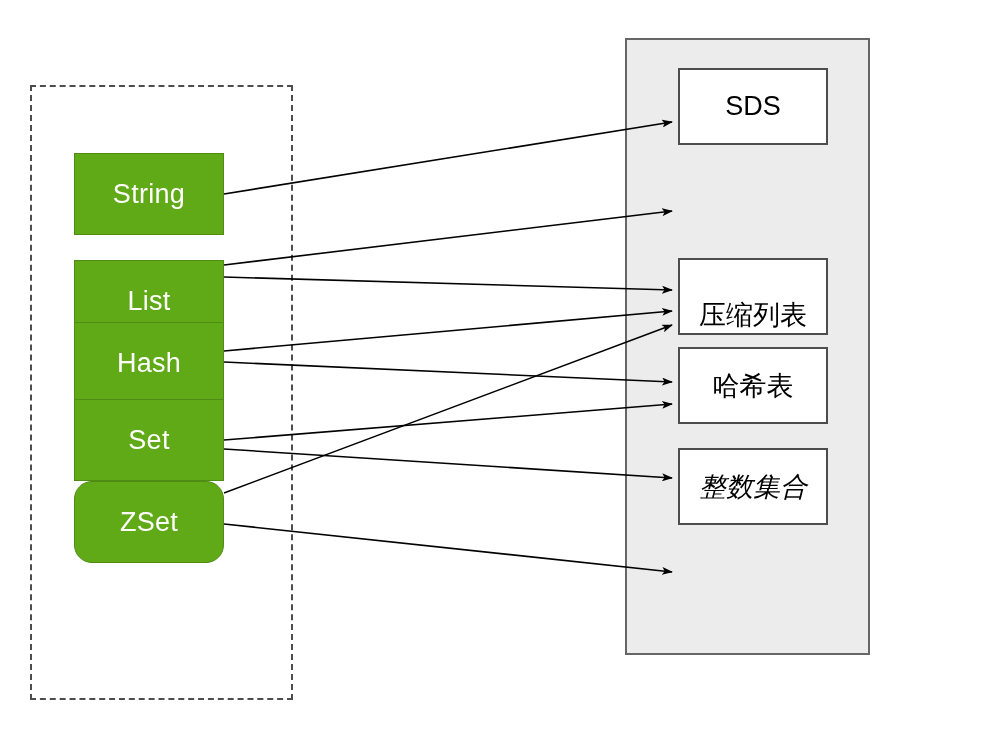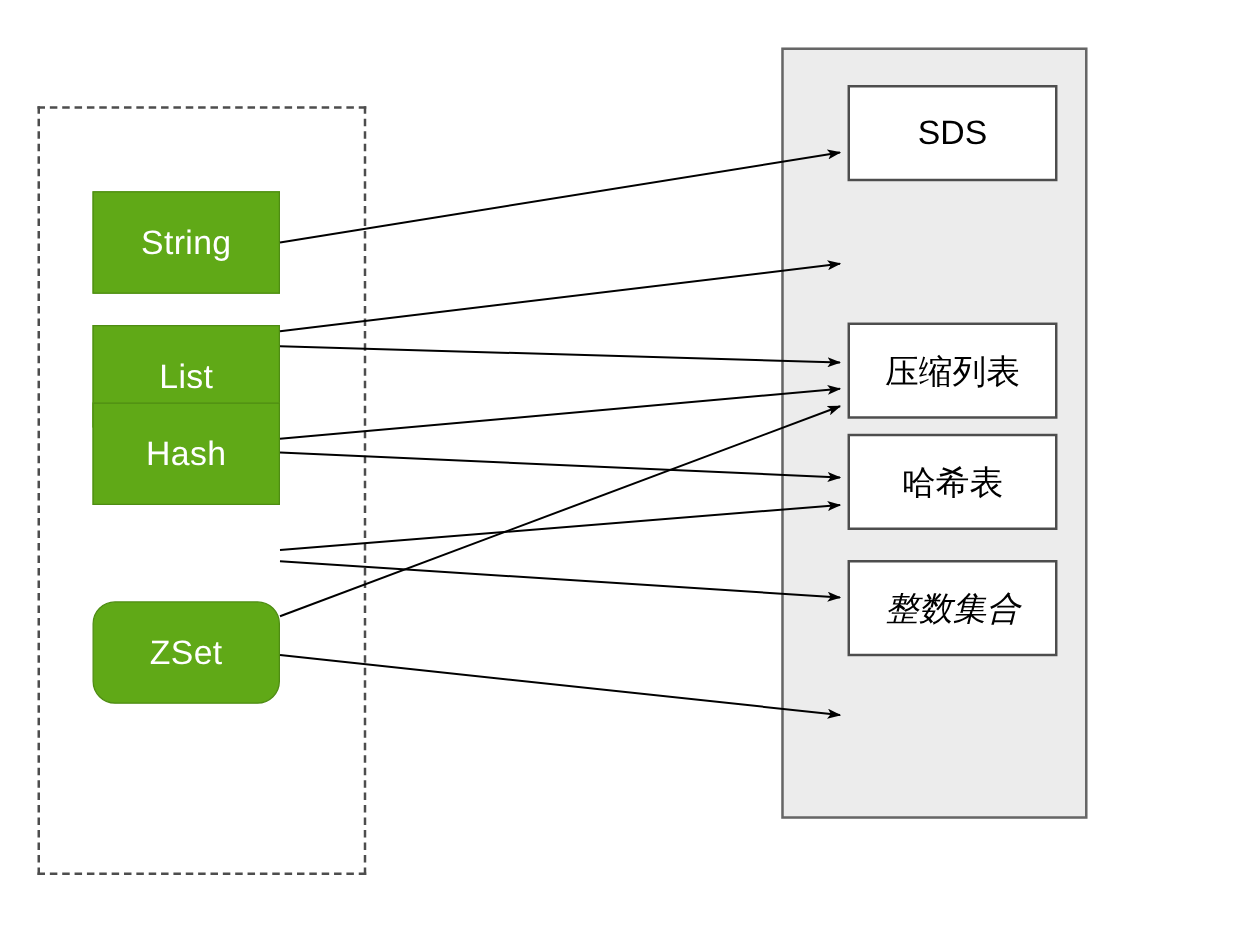--- a/index.html
+++ b/index.html
@@ -65,34 +65,34 @@
     top: 38px;
     width: 245px;
     height: 617px;
     background: #ECECEC;
     border: 2px solid #666666;
     box-sizing: border-box;
   }
   .struct-box {
     position: absolute;
     left: 678px;
-    width: 168px;
+    width: 150px;
     height: 77px;
     background: #ffffff;
     border: 2px solid #4d4d4d;
     box-sizing: border-box;
     display: flex;
     align-items: center;
     justify-content: center;
     color: #000000;
     font-size: 27px;
   }
   .struct-box-0 { top: 68px; }
   .struct-box-1 { top: 166px; }
-  .struct-box-2 { top: 258px; }
+  .struct-box-2 { top: 258px; align-items: flex-end; }
   .struct-box-3 { top: 347px; font-family: Liberation Mono, monospace; }
   .struct-box-4 { top: 448px; font-style: italic; }
   .struct-box-5 { top: 541px; }
 
   
   #arrow-layer {
     position: absolute;
     left: 0;
     top: 0;
     width: 1005px;
@@ -109,20 +109,23 @@
 
   <div class="type-stack">
     <div class="type-cell type-cell-0">
       <span>String</span>
     </div>
     <div class="type-cell type-cell-1">
       <span>List</span>
     </div>
     <div class="type-cell type-cell-2">
       <span>Hash</span>
+    </div>
+    <div class="type-cell type-cell-3">
+      <span>Set</span>
     </div>
     <div class="type-cell type-cell-4">
       <span>ZSet</span>
     </div>
   </div>
 
   <div class="gray-panel"></div>
 
   <div class="struct-box struct-box-0">
     <span>SDS</span>

